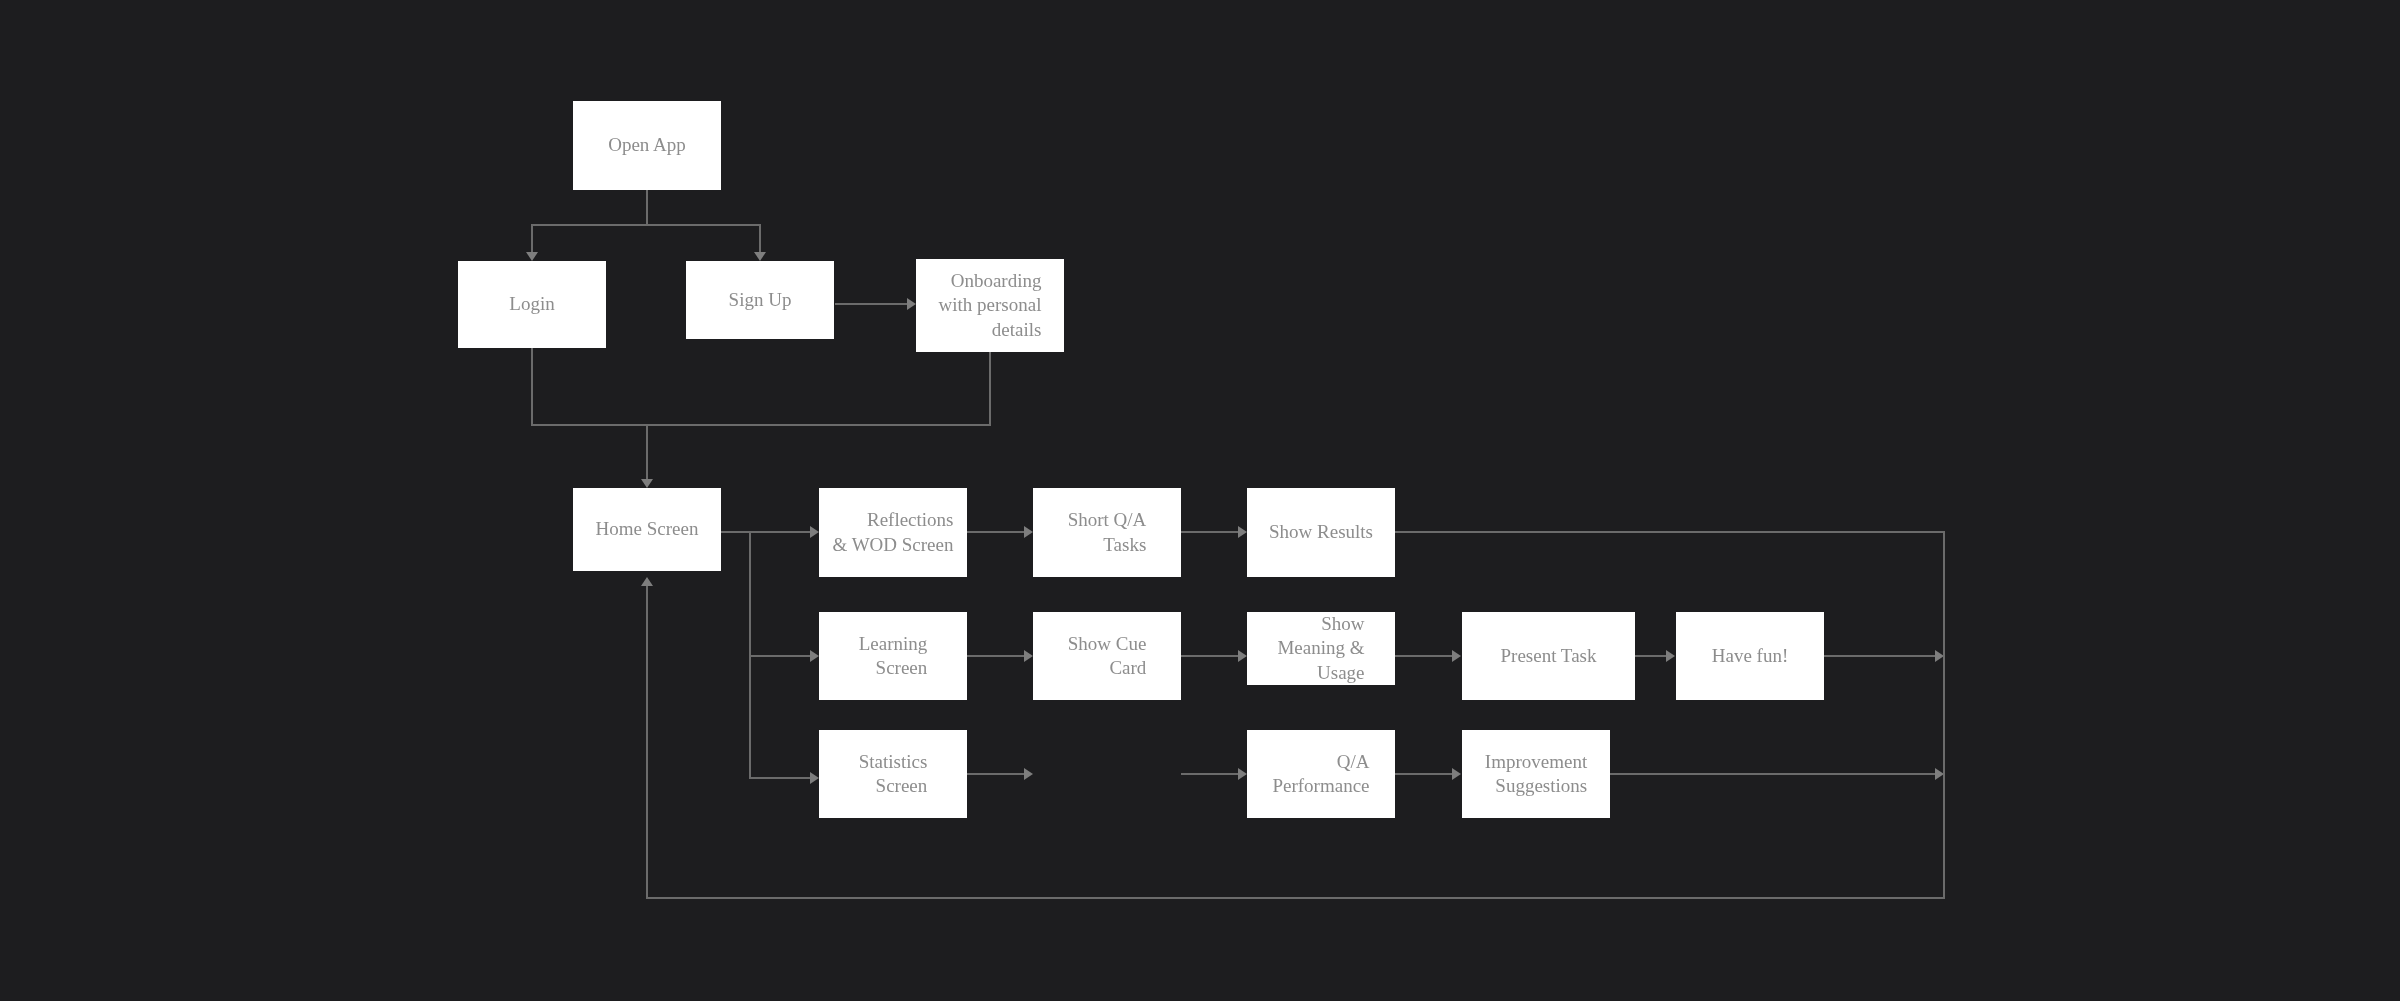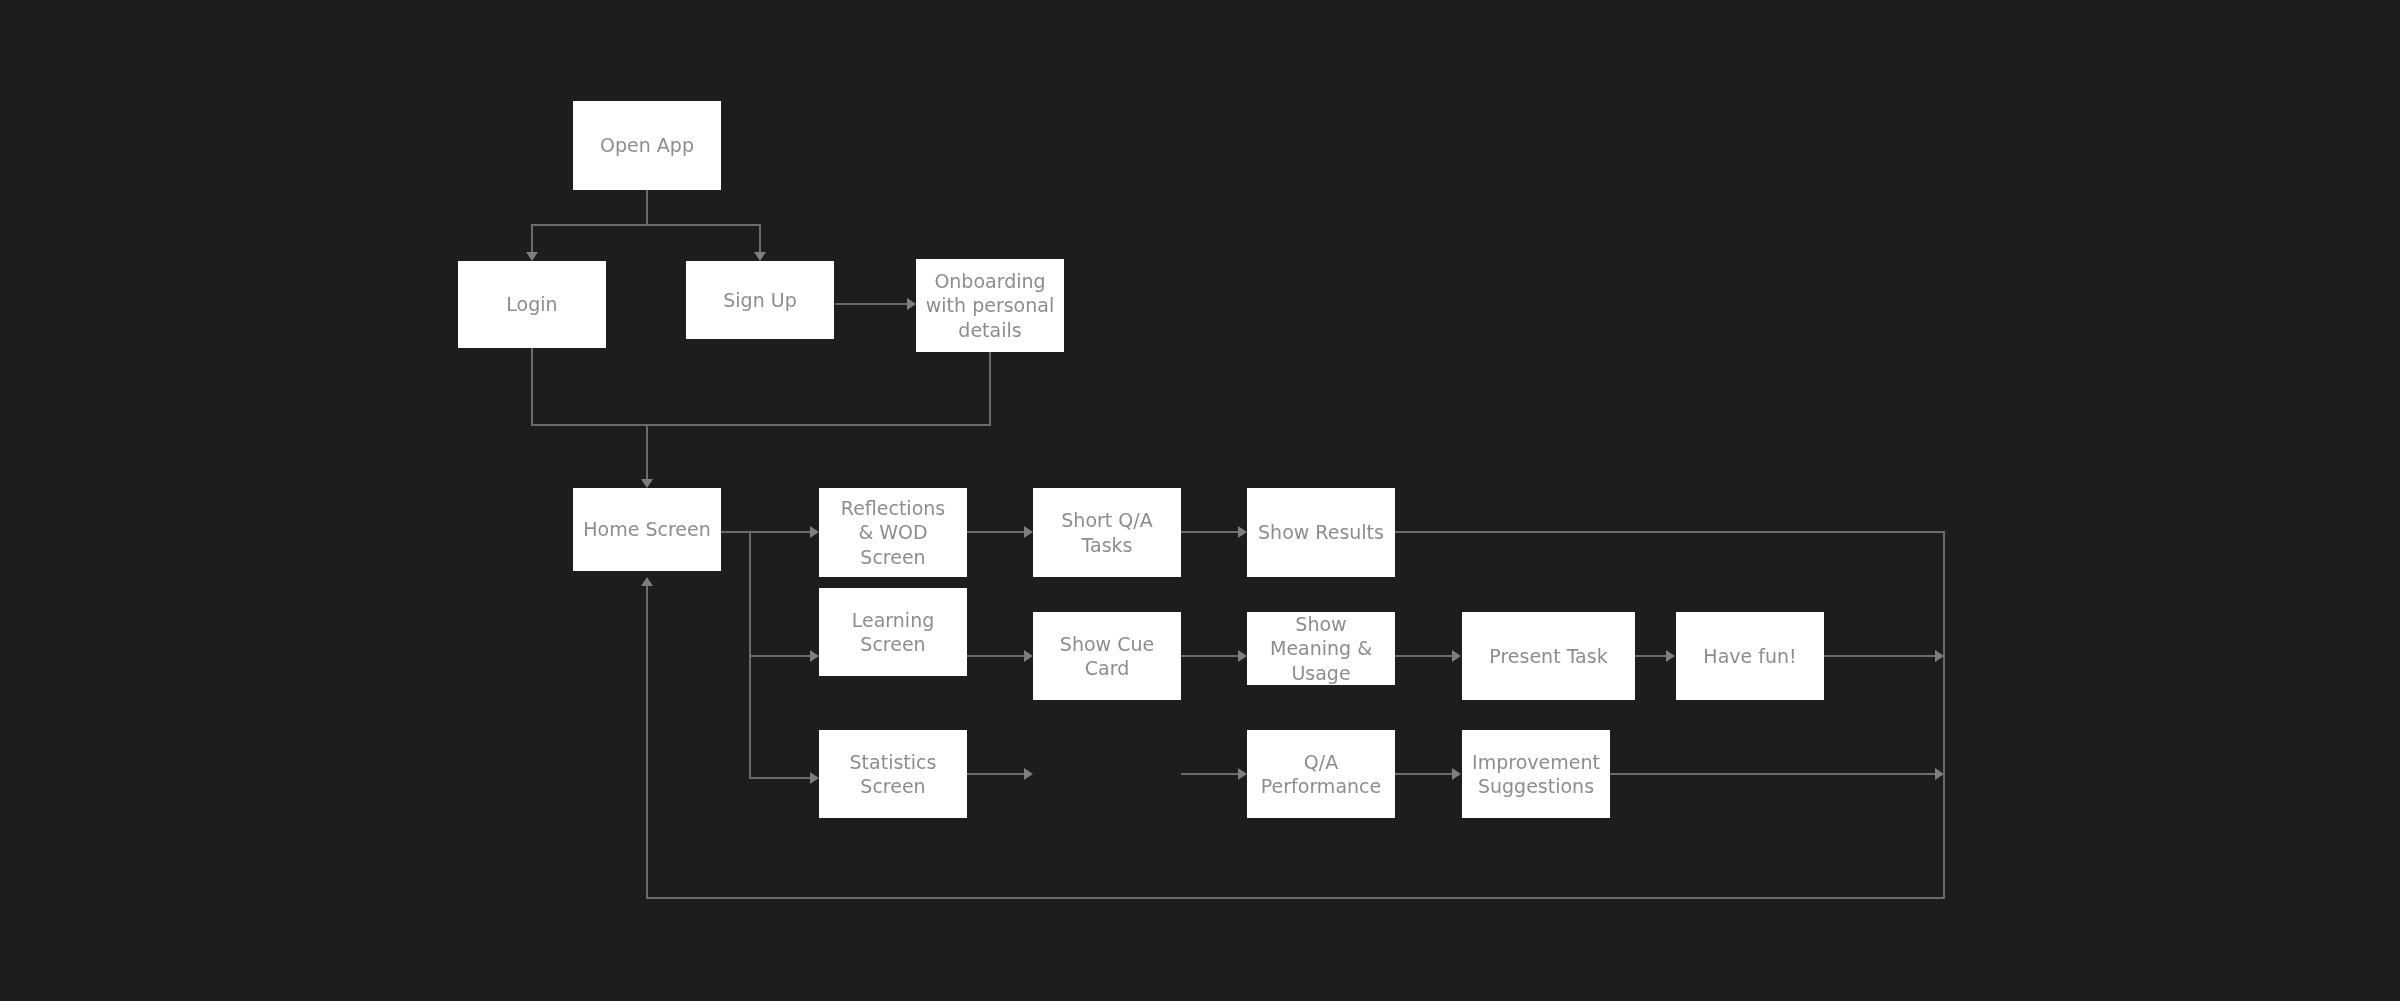--- a/index.html
+++ b/index.html
@@ -14,22 +14,23 @@
     width:2400px;height:1001px;
     background:var(--bg);
     overflow:hidden;
     font-family:"DejaVu Sans","Liberation Sans",sans-serif;
   }
   .stage{position:relative;width:2400px;height:1001px;}
   .node{
     position:absolute;
     background:var(--node-fill);
     display:flex;align-items:center;justify-content:center;
-    text-align:center;
+    text-align:right;
     box-sizing:border-box;
+    font-family:Liberation Serif, serif;
   }
   .node-label{
     color:var(--node-text);
     font-size:19px;
     line-height:1.28;
     white-space:pre-line;
     padding:0 6px;
   }
   .hline{position:absolute;height:2px;background:var(--line);}
   .vline{position:absolute;width:2px;background:var(--line);}
@@ -124,21 +125,21 @@
     <span class="node-label">Reflections
 &amp; WOD Screen</span>
   </div>
   <div class="node" style="left:1033px;top:488px;width:148px;height:89px">
     <span class="node-label">Short Q/A
 Tasks</span>
   </div>
   <div class="node" style="left:1247px;top:488px;width:148px;height:89px">
     <span class="node-label">Show Results</span>
   </div>
-  <div class="node" style="left:819px;top:588px;width:148px;height:88px">
+  <div class="node" style="left:819px;top:612px;width:148px;height:88px">
     <span class="node-label">Learning
 Screen</span>
   </div>
   <div class="node" style="left:1033px;top:612px;width:148px;height:88px">
     <span class="node-label">Show Cue
 Card</span>
   </div>
   <div class="node" style="left:1247px;top:612px;width:148px;height:73px">
     <span class="node-label">Show
 Meaning &amp;

